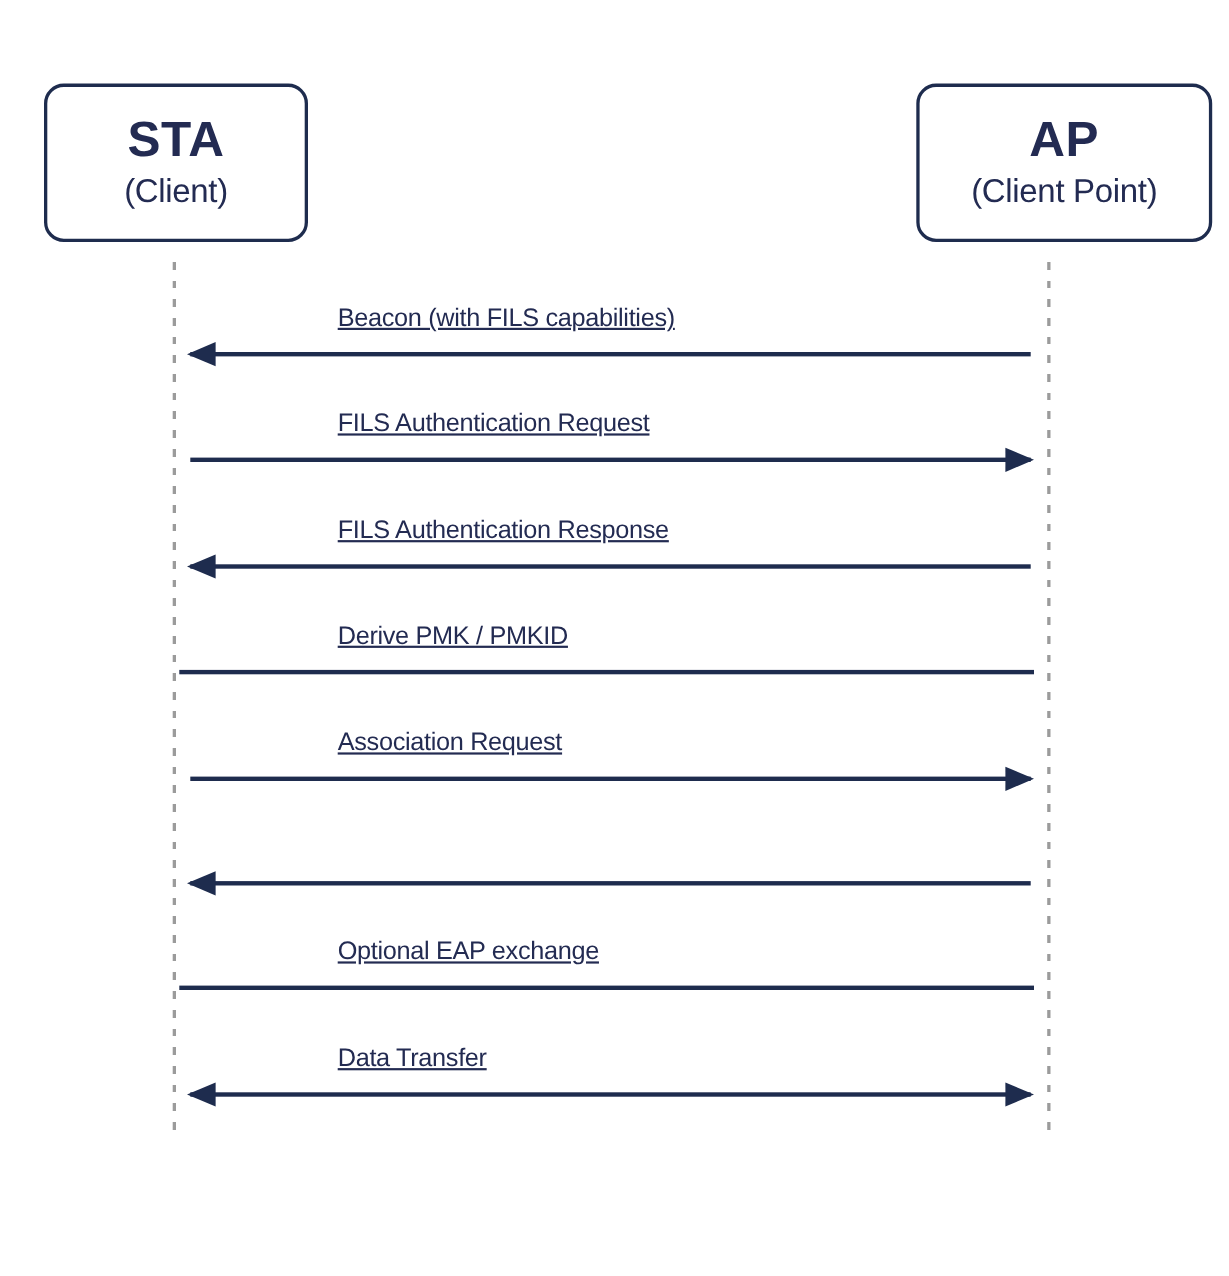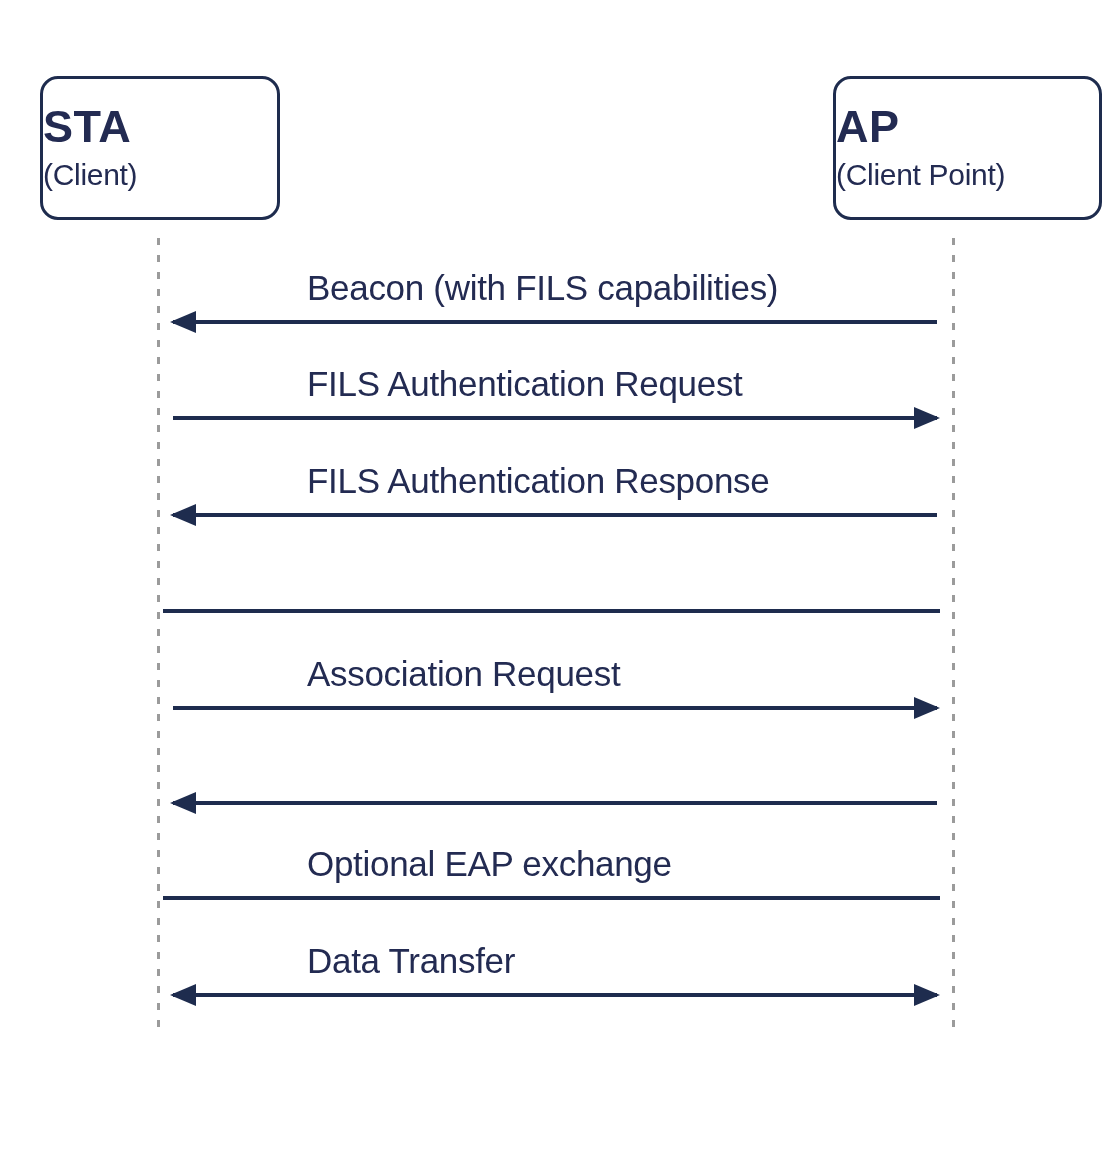--- a/index.html
+++ b/index.html
@@ -23,21 +23,21 @@
   
   .actor {
     position: absolute;
     top: 76px;
     height: 144px;
     border: 3.5px solid var(--line);
     border-radius: 18px;
     background: #fff;
     display: flex;
     flex-direction: column;
-    align-items: flex-start;
+    align-items: center;
     justify-content: center;
     text-align: center;
   }
   .actor-sta { left: 40px; width: 240px; }
   .actor-ap  { left: 833px; width: 269px; }
   .actor-name {
     font-size: 45px;
     font-weight: 700;
     color: var(--text);
     line-height: 1.1;
@@ -70,25 +70,26 @@
   .message {
     position: absolute;
     left: 0;
     width: 100%;
     height: 64px;
   }
   .msg-label {
     position: absolute;
     left: 307px;
     top: 0;
-    font-size: 35px;
+    font-size: 23px;
     line-height: 40px;
     color: var(--text);
     letter-spacing: -0.3px;
     white-space: nowrap;
+    text-decoration: underline;
   }
   .msg-arrow {
     position: absolute;
     left: 173px;
     width: 764px;
     top: 52px;
     height: 4px;
   }
   .shaft {
     position: absolute;
@@ -145,20 +146,21 @@
   <div class="message" style="top:364px" data-dir="right">
     <div class="msg-label">FILS Authentication Request</div>
     <div class="msg-arrow">
       <span class="shaft"></span>
 
       <span class="head head-right"></span>
     </div>
   </div>
 
   <div class="message" style="top:557px" data-dir="none">
+    <div class="msg-label">Derive PMK / PMKID</div>
     <div class="msg-arrow">
       <span class="shaft"></span>
 
     </div>
   </div>
 
   <div class="message" style="top:654px" data-dir="right">
     <div class="msg-label">Association Request</div>
     <div class="msg-arrow">
       <span class="shaft"></span>

